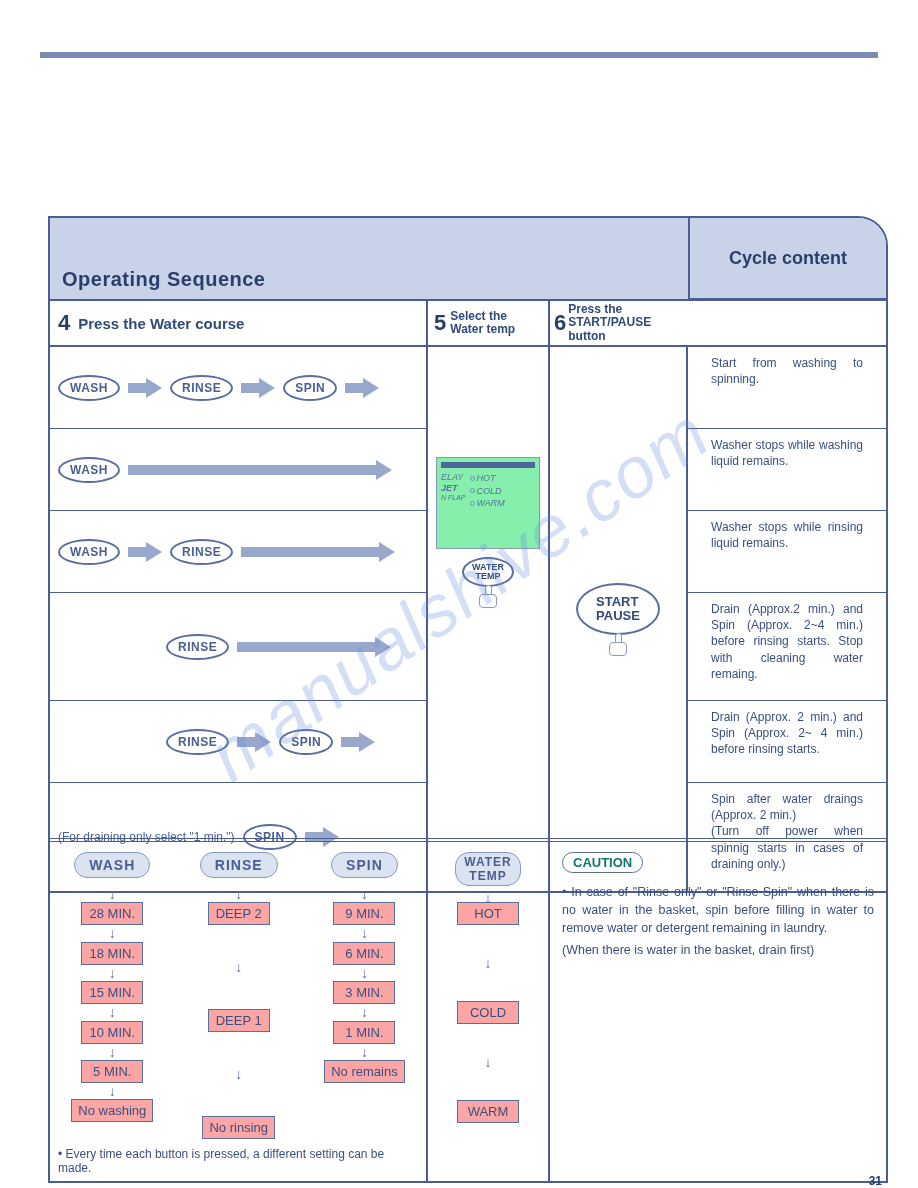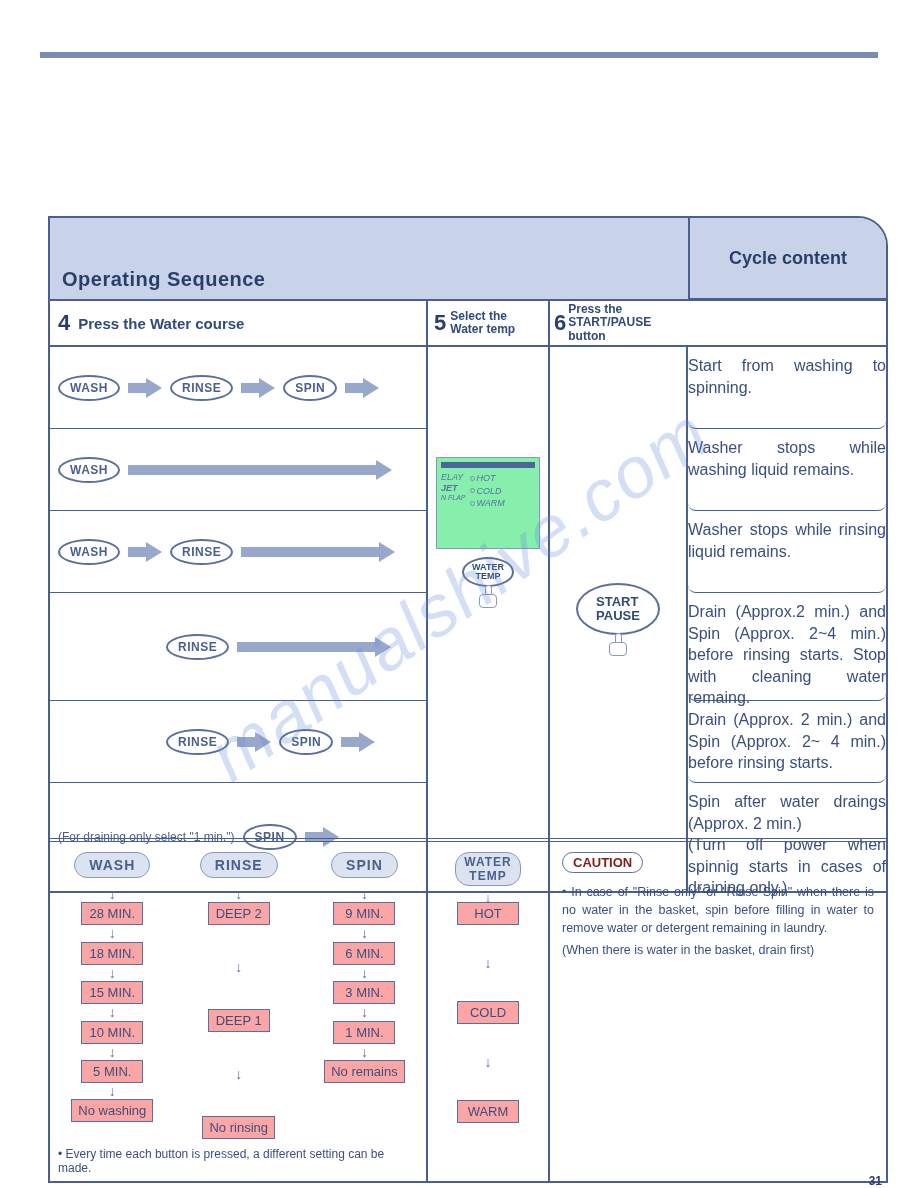--- a/index.html
+++ b/index.html
@@ -105,26 +105,25 @@
     display: flex;
     align-items: center;
     padding: 0 8px;
     gap: 8px;
     font-size: 13px;
   }
   .row.tall { height: 108px; }
   .row:last-child { border-bottom: none; }
   .cycle-row {
     border-bottom: 1px solid #4a5f90;
-    padding: 8px 0;
-    font-size: 16px;
+    padding: 8px 23px;
+    font-size: 12px;
     line-height: 1.35;
     text-align: justify;
     color: #3a4f80;
-    border-radius: 8px;
   }
   .cycle-row.h82 { height: 82px; }
   .cycle-row.h108 { height: 108px; }
   .cycle-row:last-child { border-bottom: none; }
   .oval-btn {
     border: 2px solid #5a6ea0;
     border-radius: 50%;
     padding: 4px 10px;
     font-size: 12px;
     font-weight: bold;
@@ -289,21 +288,21 @@
     font-size: 12px;
     color: #3a4f80;
     margin-top: 8px;
   }
   .caution-pill {
     border: 1.5px solid #5a6ea0;
     border-radius: 12px;
     padding: 2px 10px;
     font-size: 13px;
     font-weight: bold;
-    color: #7f1d1d;
+    color: #0f766e;
     display:inline-block;
     margin-bottom: 10px;
   }
   .caution-text {
     font-size: 12.5px;
     color: #3a4f80;
     line-height: 1.45;
     text-align: justify;
   }
   .caution-text .sub { margin-top: 4px; }

